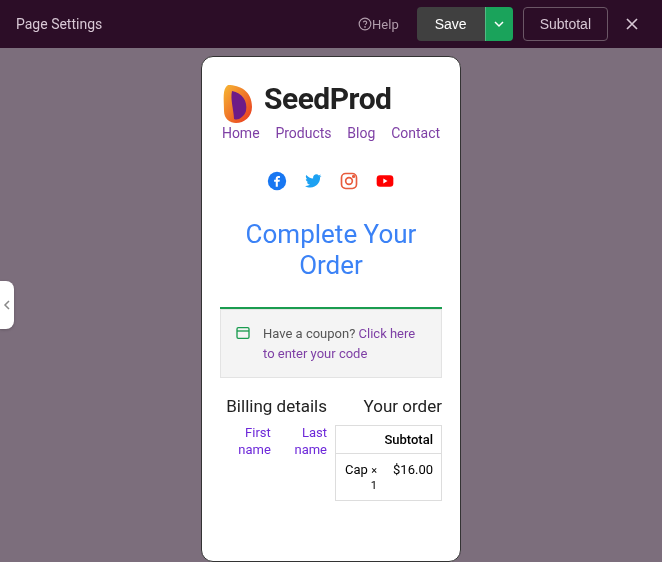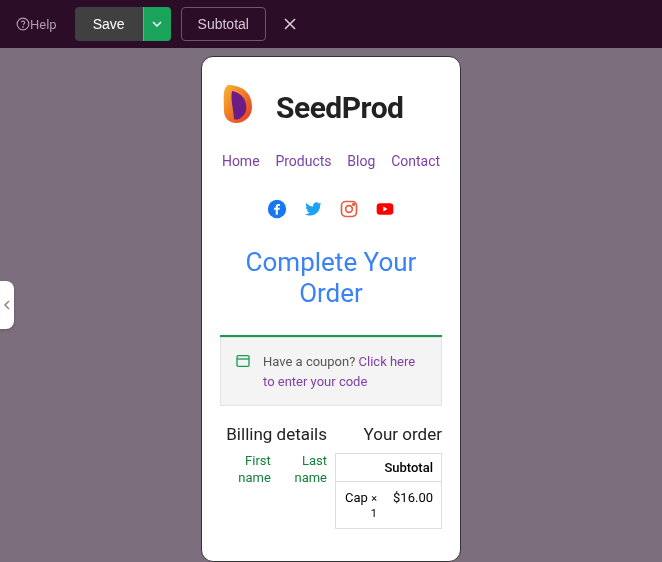--- a/index.html
+++ b/index.html
@@ -108,24 +108,23 @@
   background: #fff;
   border: 1px solid #333;
   border-radius: 12px;
   overflow: hidden;
 }
 .device-content {
   padding: 18px 18px 0 18px;
 }
 .logo-row {
   display: flex;
-  align-items: flex-end;
-  gap: 20px;
+  align-items: flex-start;
+  gap: 8px;
   margin-top: 6px;
-  margin-bottom: 28px;
 }
 .logo-mark svg { width: 36px; height: 44px; display: block; }
 .logo-text {
   font-size: 30px;
   font-weight: 700;
   color: #222;
   letter-spacing: -0.5px;
 }
 .nav-row {
   display: flex;
@@ -190,21 +189,21 @@
   color: #222;
   margin-bottom: 8px;
   line-height: 1.2;
 }
 .field-pair {
   display: flex;
   gap: 6px;
 }
 .field-label {
   font-size: 13px;
-  color: #15803d;
+  color: #6d28d9;
   line-height: 1.3;
 }
 .order-table {
   border: 1px solid #ddd;
   font-size: 13px;
 }
 .order-head {
   display: flex;
   border-bottom: 1px solid #ddd;
 }
@@ -219,20 +218,21 @@
   padding: 8px 8px;
 }
 .oc1 { flex: 1.1; }
 .oc2 { flex: 1; }
 .qty { font-size: 11px; }
 </style>
 </head>
 <body>
 
 <div class="top-bar">
+  <div class="top-bar-title">Page Settings</div>
   <div class="help-link">
     <svg viewBox="0 0 24 24" fill="none" stroke="currentColor" stroke-width="2">
         <circle cx="12" cy="12" r="10"></circle>
         <path d="M9.1 9a3 3 0 0 1 5.8 1c0 2-3 3-3 3"></path>
         <circle cx="12" cy="17" r="0.5" fill="currentColor"></circle>
       </svg>
     <span>Help</span>
   </div>
   <div class="save-group">
     <button class="save-btn">Save</button>

